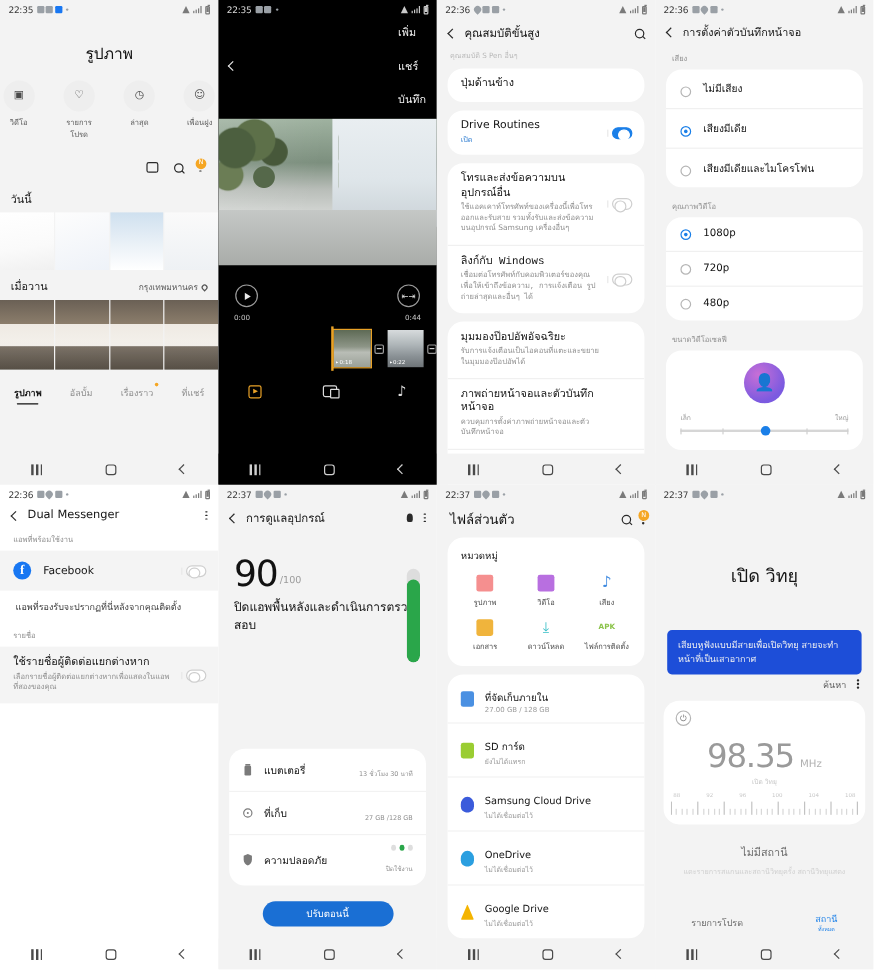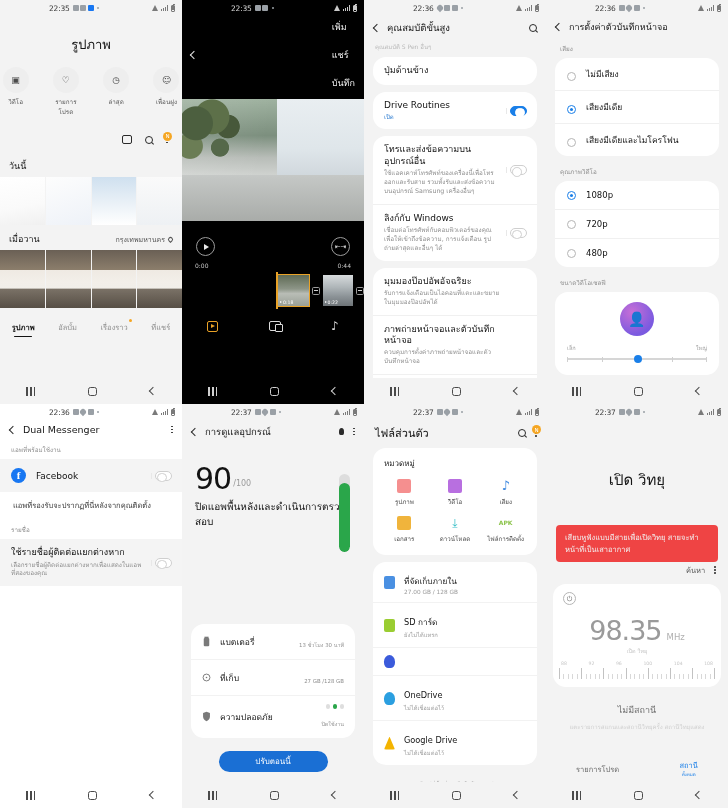--- a/index.html
+++ b/index.html
@@ -15,21 +15,20 @@
     grid-template-rows: 404px 404px;
   }
   .screen { position: relative; overflow: hidden; background: #f3f3f3; }
   .screen.dark { background: #000; }
 
   
   .statusbar {
     height: 16px; display: flex; align-items: center;
     padding: 0 7px; font-size: 7.5px; color: #3a3a3a;
     letter-spacing: -0.2px;
-    margin-left: 42px;
   }
   .dark .statusbar { color: #d8d8d8; }
   .sb-time { font-size: 7.5px; }
   .sb-icons { display: flex; gap: 1.5px; align-items: center; margin-left: 3px; }
   .sb-ic { width: 6px; height: 6px; border-radius: 1px; display:inline-block; }
   .sb-ic.gal { background: #9aa0a6; }
   .sb-ic.msg { background: #9aa0a6; }
   .sb-ic.fb  { background: #1877f2; }
   .sb-ic.pin { background: #9aa0a6; border-radius: 50% 50% 50% 0; transform: rotate(-45deg); }
   .sb-dot { width:2px;height:2px;border-radius:50%;background:#9aa0a6;margin-left:2px;}
@@ -85,21 +84,21 @@
   .badge-dot {
     position:absolute; top:-4px; right:-4px; width:9px;height:9px;border-radius:50%;
     background:#f5a623; color:#fff; font-size:5.5px; display:flex;align-items:center;justify-content:center;
   }
   .bulb { width:5px;height:7px;border-radius:50% 50% 30% 30%;background:#2a2a2a; }
 
   
   .scroll { padding: 0 9px; }
   .card { background:#fff; border-radius:13px; margin-bottom:7px; overflow:hidden; }
   .row { padding: 8px 11px; position:relative; }
-  .row + .row { border-top: 0.6px solid #f0f0f0; }
+  .row + .row { border-top: 0.6px solid #f0f0f0; font-family: Liberation Mono, monospace; }
   .row .rt { font-size:9px; color:#121212; line-height:1.25; padding-right:26px; }
   .row .rs { font-size:6.3px; color:#8e8e8e; line-height:1.42; margin-top:2px; padding-right:26px; }
   .row .rs.blue { color:#2e7dd1; font-size:6px; }
   .switch {
     position:absolute; right:10px; top:50%; transform:translateY(-50%);
     width:17px;height:10px;border-radius:6px; border:1px solid #cfcfcf; background:#fff;
   }
   .switch::after{content:'';position:absolute;left:1px;top:1px;width:7.6px;height:7.6px;border-radius:50%;background:#fff;border:1px solid #cfcfcf;}
   .switch.on{background:#1a7fe8;border-color:#1a7fe8;}
   .switch.on::after{left:auto;right:1px;border-color:#fff;background:#fff;}
@@ -246,21 +245,21 @@
   .freq .tip { font-size:5.5px; color:#c5c5c5; margin-top:1px; }
   .ruler { margin: 6px 6px 0; height:20px; position:relative; overflow:hidden; }
   .ruler .nums{display:flex;justify-content:space-between;font-size:4.6px;color:#c7c7c7;padding:0 2px;}
   .ticks{display:flex;justify-content:space-between;align-items:flex-end;height:12px;margin-top:1px;}
   .ticks i{width:0.7px;background:#d8d8d8;display:block;height:5px;}
   .ticks i.maj{height:11px;background:#c2c2c2;}
   .rd-none { text-align:center; font-size:9px; color:#6a6a6a; padding: 16px 0 5px; }
   .rd-blur { text-align:center; font-size:6px; color:#cfcfcf; padding: 0 16px; line-height:1.5; }
   .toast {
     position:absolute; left:10px; right:10px; top:121px;
-    background:#ef4444; color:#f2f2f2; border-radius:4px;
+    background:#1d4ed8; color:#f2f2f2; border-radius:4px;
     padding:7px 9px; font-size:7.5px; line-height:1.55;
   }
   .rd-foot { display:flex; justify-content:space-around; align-items:center; position:absolute; left:0;right:0; bottom:30px;}
   .rd-foot .f1 { font-size:7.5px; color:#6a6a6a; }
   .rd-foot .f2 { font-size:7.5px; color:#1a7fe8; text-align:center; }
   .rd-foot .f2 .tiny{display:block;font-size:4.5px;}
 </style>
 </head>
 <body>
 
@@ -864,20 +863,21 @@
         <div class="strow">
           <span class="st-ic" style="background:#4a90e2;border-radius:2px"></span>
           <span><span class="sn">ที่จัดเก็บภายใน</span><div class="ss">27.00 GB / 128 GB</div></span>
         </div>
         <div class="strow">
           <span class="st-ic" style="background:#9acd32;border-radius:2px"></span>
           <span><span class="sn">SD การ์ด</span><div class="ss">ยังไม่ได้แทรก</div></span>
         </div>
         <div class="strow">
           <span class="st-ic" style="background:#3b5bdb;border-radius:50% 50% 40% 40%"></span>
+          <span><span class="sn">Samsung Cloud Drive</span><div class="ss">ไม่ได้เชื่อมต่อไว้</div></span>
         </div>
         <div class="strow">
           <span class="st-ic" style="background:#2b9fe0;border-radius:50% 50% 40% 40%"></span>
           <span><span class="sn">OneDrive</span><div class="ss">ไม่ได้เชื่อมต่อไว้</div></span>
         </div>
         <div class="strow">
           <span class="st-ic" style="background:#f4b400;clip-path:polygon(50% 0,100% 100%,0 100%)"></span>
           <span><span class="sn">Google Drive</span><div class="ss">ไม่ได้เชื่อมต่อไว้</div></span>
         </div>
       </div>

